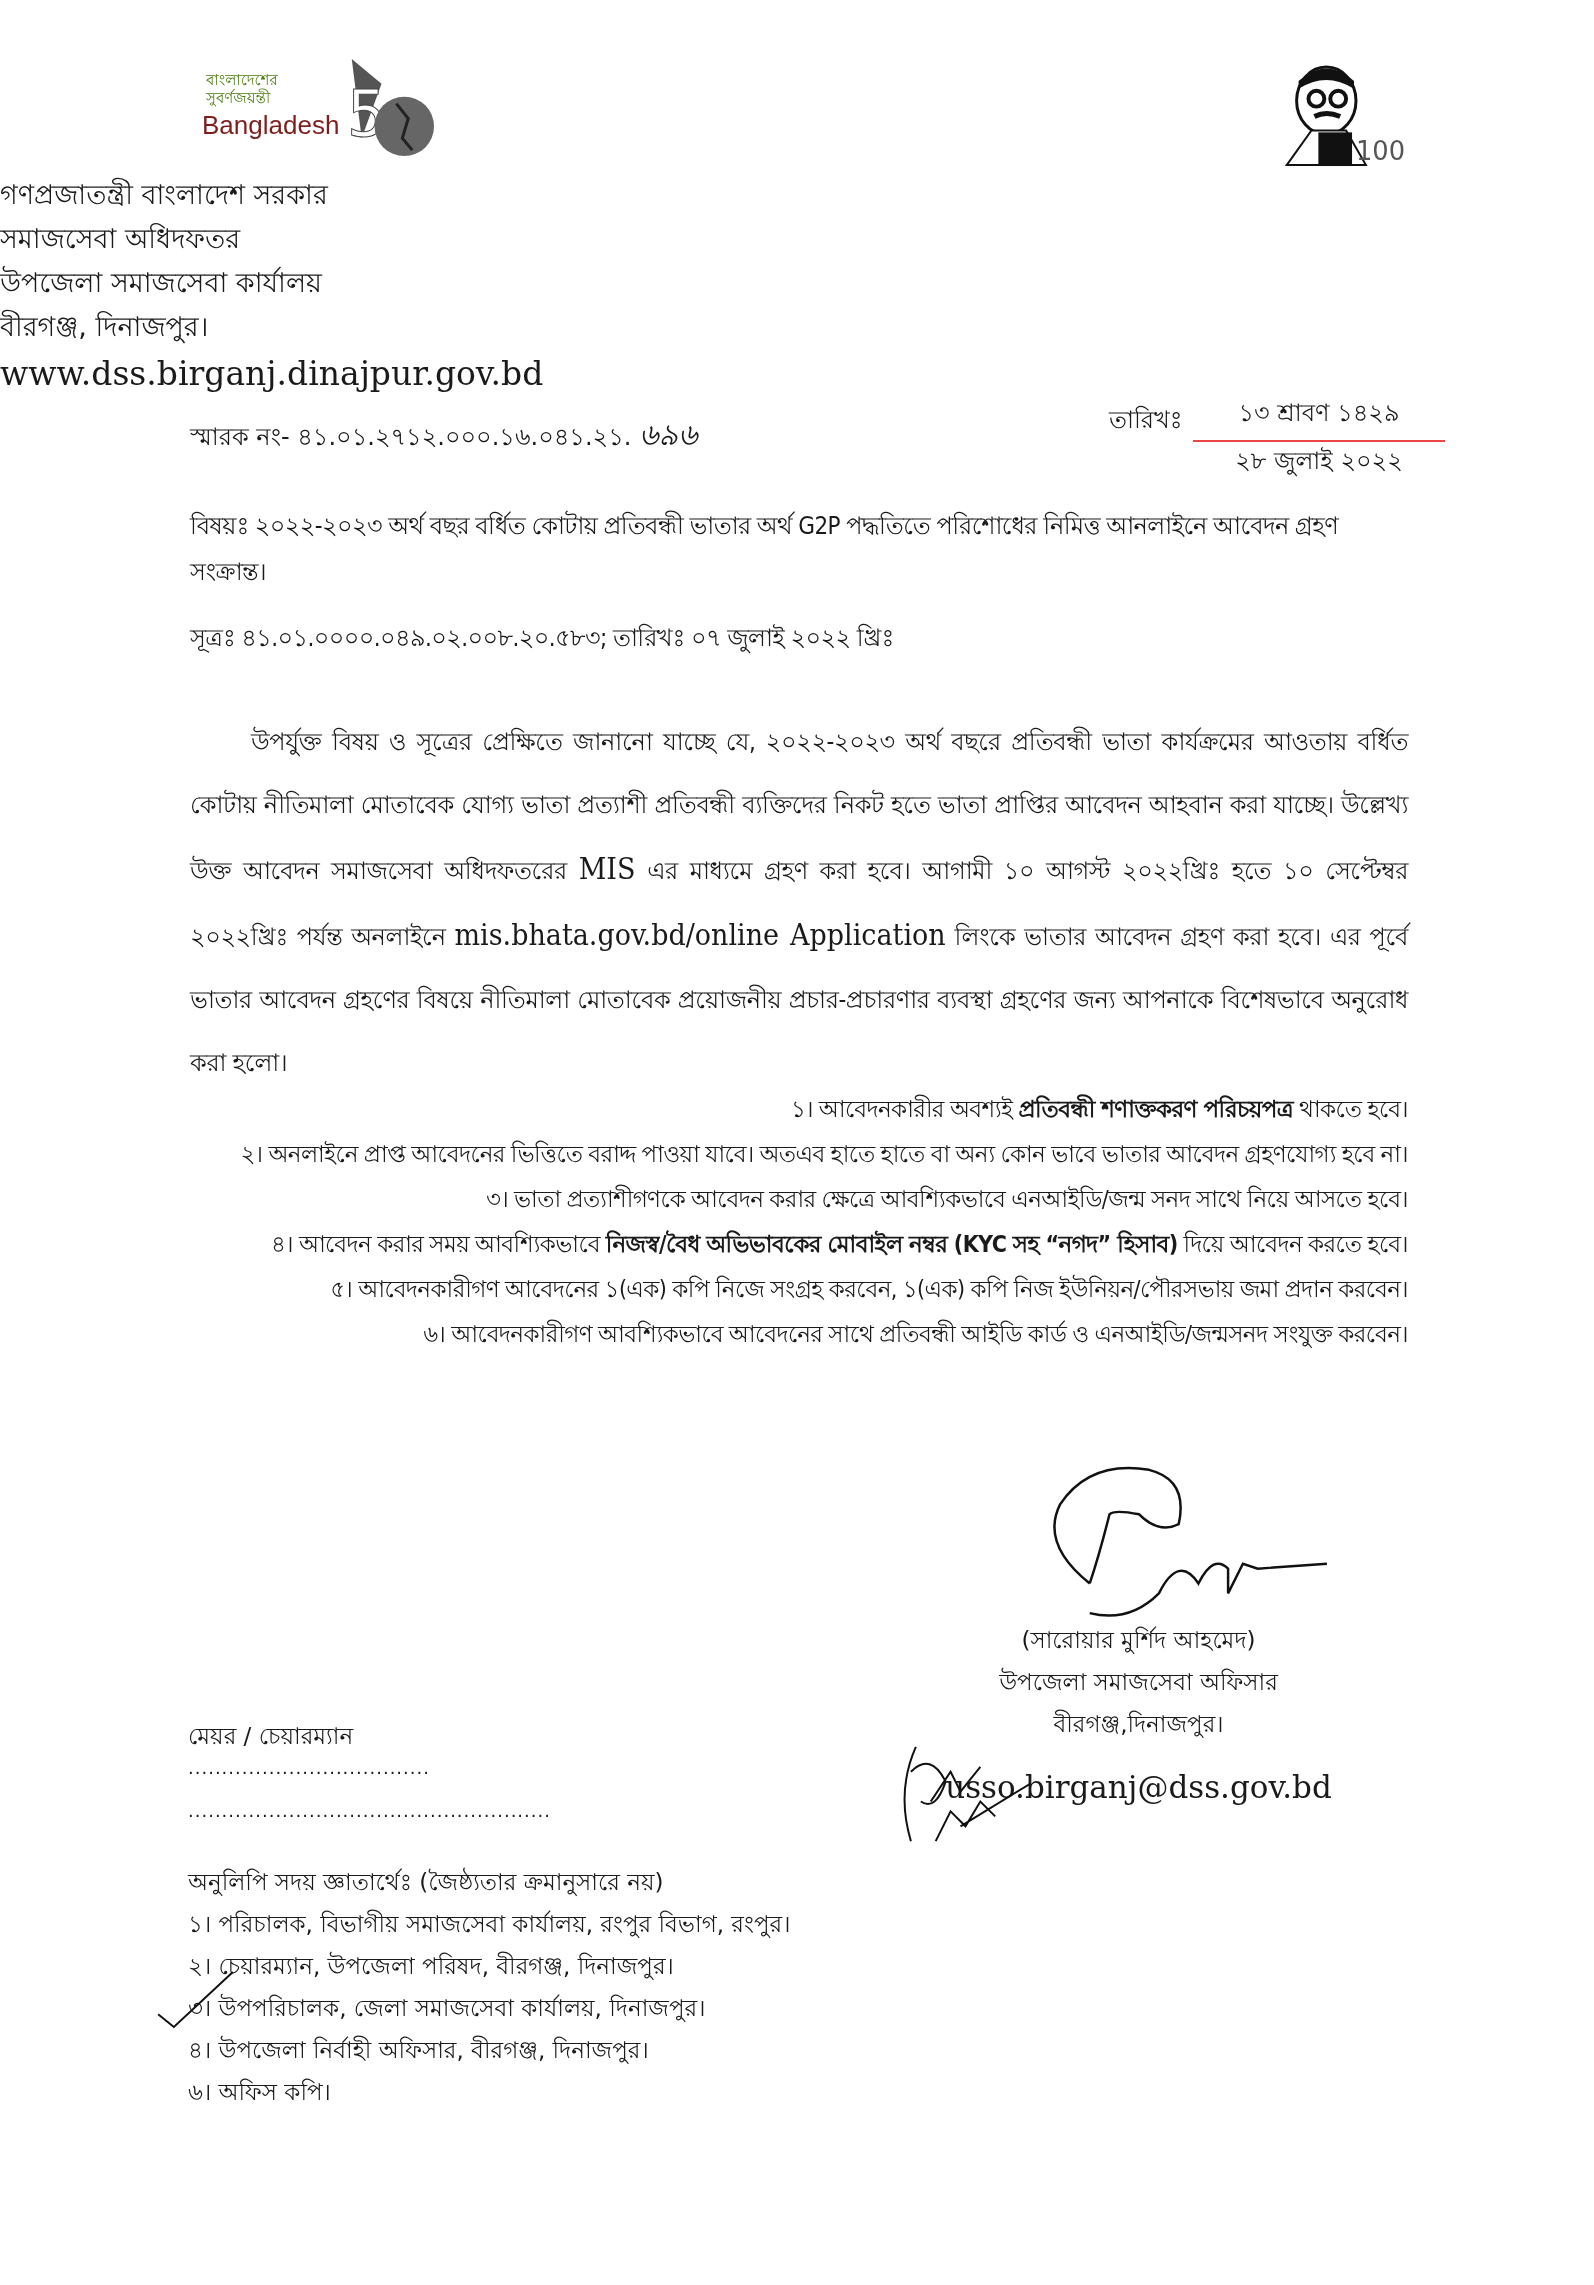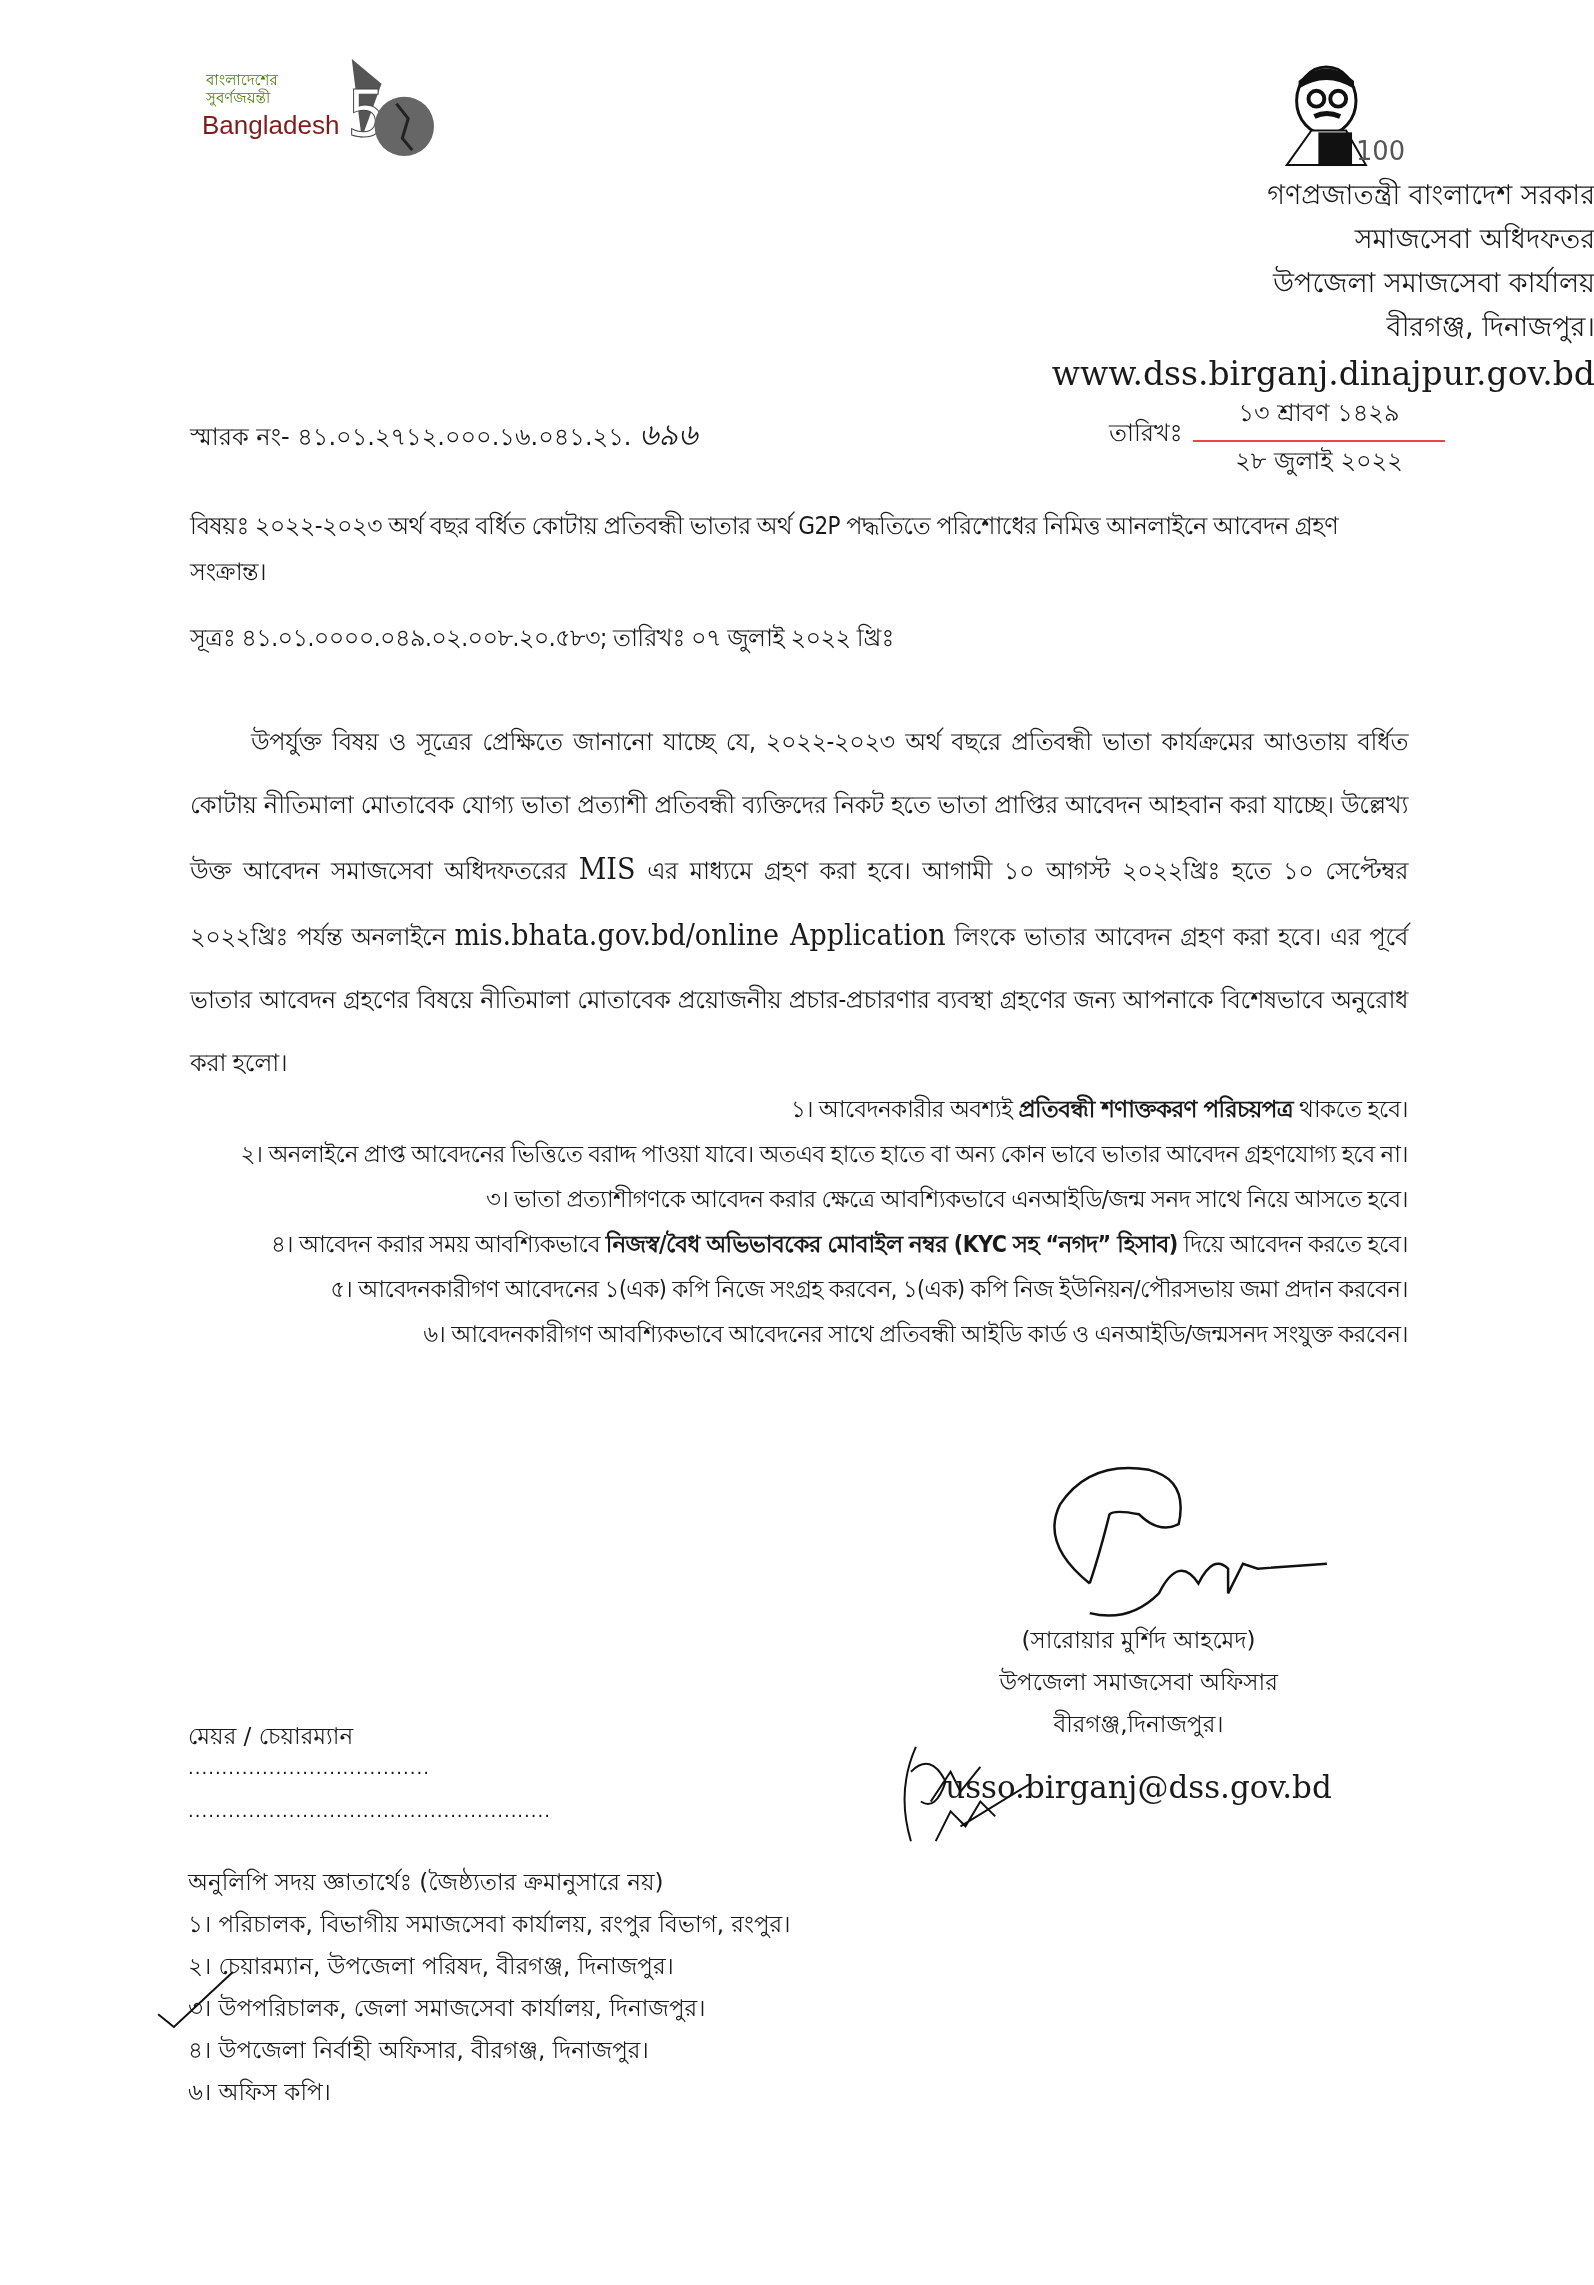--- a/index.html
+++ b/index.html
@@ -3,26 +3,26 @@
 <meta charset="utf-8">
 <style>
   html, body { margin: 0; padding: 0; background: #ffffff; }
   body { width: 1595px; height: 2286px; position: relative; overflow: hidden; color: #1a1a1a;
          font-family: "DejaVu Sans", "Liberation Sans", sans-serif; }
   .abs { position: absolute; }
   .logo-left { left: 198px; top: 59px; width: 228px; height: 109px; }
   .logo-left .txt-bn { position: absolute; left: 8px; top: 12px; font-size: 15px; color: #4d7c0f; line-height: 18px; }
   .logo-left .txt-en { position: absolute; left: 4px; top: 51px; font-size: 26px; color: #7f1d1d; font-family: "Liberation Sans", sans-serif; }
   .logo-right { left: 1257px; top: 61px; width: 198px; height: 119px; }
-  .header { left: 0; width: 1595px; top: 173px; text-align: right; }
+  .header { left: 0; width: 1595px; top: 173px; text-align: left; }
   .header .line { font-size: 27px; line-height: 44px; }
   .header .web { font-family: "DejaVu Serif", "Liberation Serif", serif; font-size: 33px; line-height: 46px; margin-top: 2px; }
   .ref { left: 190px; top: 411px; font-size: 24px; }
   .ref .hw { font-family: "DejaVu Serif", serif; font-style: italic; font-size: 30px; }
-  .date-label { left: 1109px; top: 414px; font-size: 24px; }
+  .date-label { left: 1109px; top: 401px; font-size: 24px; }
   .date-box { left: 1193px; top: 394px; width: 252px; text-align: center; font-size: 24px; }
   .date-box .top { padding-bottom: 6px; border-bottom: 2px solid #ef4444; }
   .date-box .bot { }
   .para { left: 190px; width: 1218px; font-family: "Liberation Sans Narrow", "DejaVu Sans Condensed", "DejaVu Sans", sans-serif; font-stretch: condensed; }
   .subject { top: 503px; font-size: 24px; line-height: 46px; letter-spacing: -0.6px; }
   .sutro { top: 619px; font-size: 24px; letter-spacing: -0.6px; }
   .body-para { top: 711px; font-size: 24px; line-height: 63px; text-align: justify; text-indent: 61px; letter-spacing: -0.4px; }
   .en-serif { font-family: "DejaVu Serif", "Liberation Serif", serif; font-size: 30px; letter-spacing: 0; }
   .rules { top: 1087px; font-size: 23px; line-height: 45px; letter-spacing: -0.6px; }
   .rules .item { padding-left: 34px; text-indent: -34px; text-align: right; }

